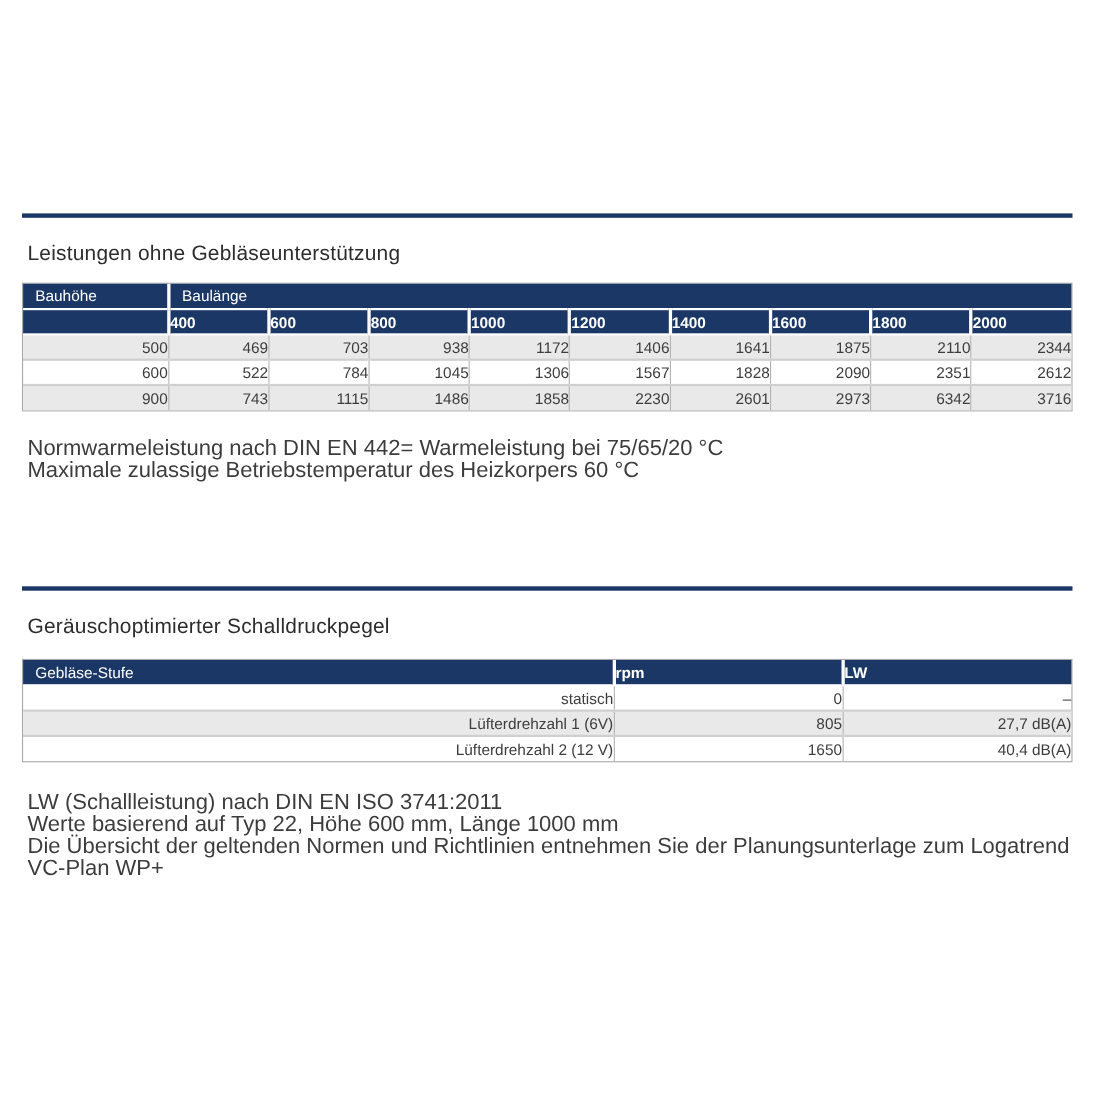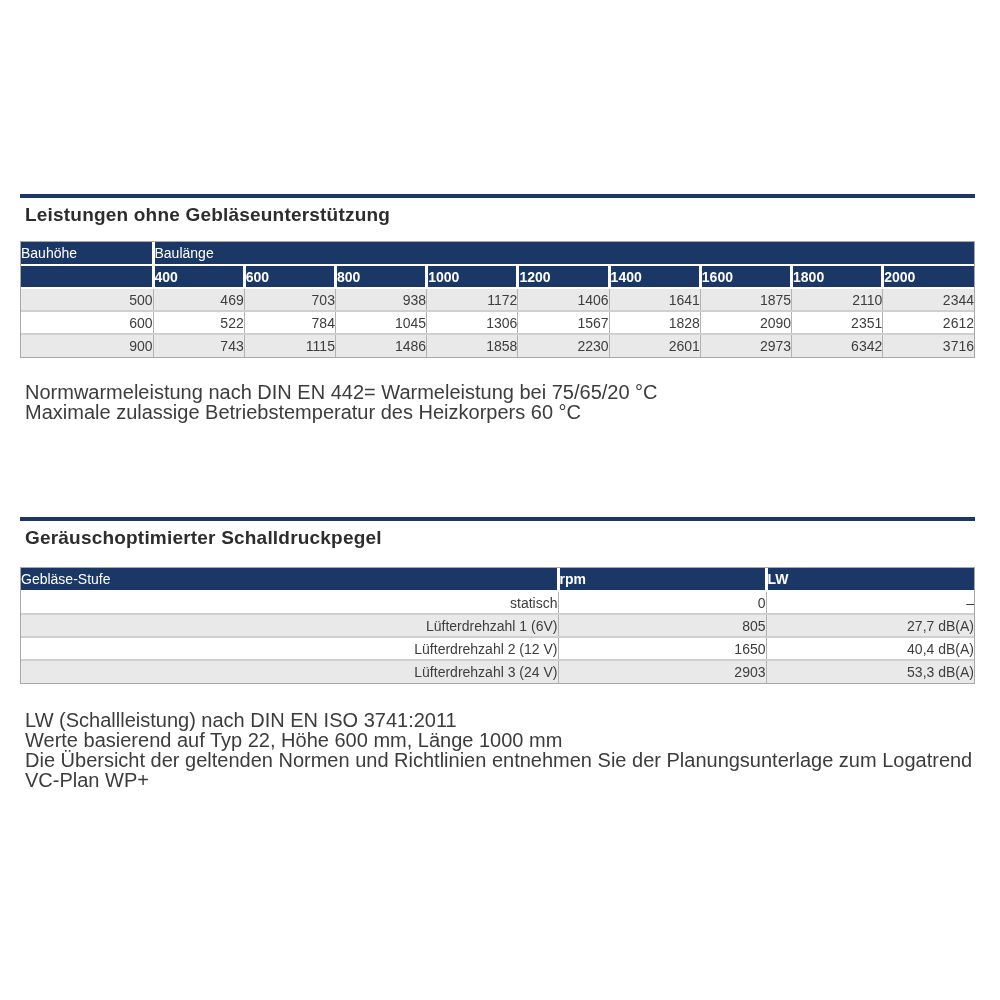--- a/index.html
+++ b/index.html
@@ -21,22 +21,22 @@
   .page { position: relative; width: 1000px; height: 1000px; overflow: hidden; }
 
   .rule {
     width: 955px; height: 4px; margin-left: 20px;
     background: var(--accent);
   }
   .rule-1 { margin-top: 194px; }
   .rule-2 { margin-top: 95px; }
 
   .title {
-    margin: 6px 0 0 25px;
-    font-size: 19px; line-height: 22px; font-weight: bold;
+    margin: 22px 0 0 25px;
+    font-size: 19px; line-height: 22px; font-weight: normal;
     color: var(--title); letter-spacing: 0.2px;
   }
 
   .twrap {
     width: 955px; margin-left: 20px;
     border: 1px solid var(--frame);
     background: #ffffff;
   }
   .twrap-1 { margin-top: 15px; }
   .twrap-2 { margin-top: 18px; }
@@ -44,21 +44,21 @@
   table {
     width: 100%; border-collapse: collapse; table-layout: fixed;
     font-size: 14px; color: var(--text);
   }
   th, td { height: 23px; padding: 0; vertical-align: middle; font-weight: normal; }
 
   th.h {
     background: var(--accent); color: #ffffff;
     border-bottom: 2px solid #ffffff;
     border-right: 3px solid #ffffff;
-    text-align: left; 
+    text-align: left; padding-left: 11px;
     font-size: 14px;
   }
   th.h:last-child { border-right: none; }
   th.h.num { text-align: left; padding-left: 0; font-weight: bold; }
   th.h.blank { padding: 0; }
 
   tbody td {
     border-top: 2px solid var(--grid-h);
     border-right: 1px solid var(--grid-v);
     text-align: right;
@@ -189,25 +189,20 @@
             <tr class="alt">
               <td class="rowlabel">Lüfterdrehzahl 1 (6V)</td>
               <td class="val">805</td>
               <td class="val">27,7 dB(A)</td>
             </tr>
             <tr>
               <td class="rowlabel">Lüfterdrehzahl 2 (12 V)</td>
               <td class="val">1650</td>
               <td class="val">40,4 dB(A)</td>
             </tr>
-            <tr class="alt">
-              <td class="rowlabel">Lüfterdrehzahl 3 (24 V)</td>
-              <td class="val">2903</td>
-              <td class="val">53,3 dB(A)</td>
-            </tr>
           </tbody>
       </table>
     </div>
 
     <div class="notes notes-2" id="notes2">
         <div class="note-line">LW (Schallleistung) nach DIN EN ISO 3741:2011</div>
         <div class="note-line">Werte basierend auf Typ 22, Höhe 600 mm, Länge 1000 mm</div>
         <div class="note-line">Die Übersicht der geltenden Normen und Richtlinien entnehmen Sie der Planungsunterlage zum Logatrend VC-Plan WP+</div>
       </div>
   </section>

